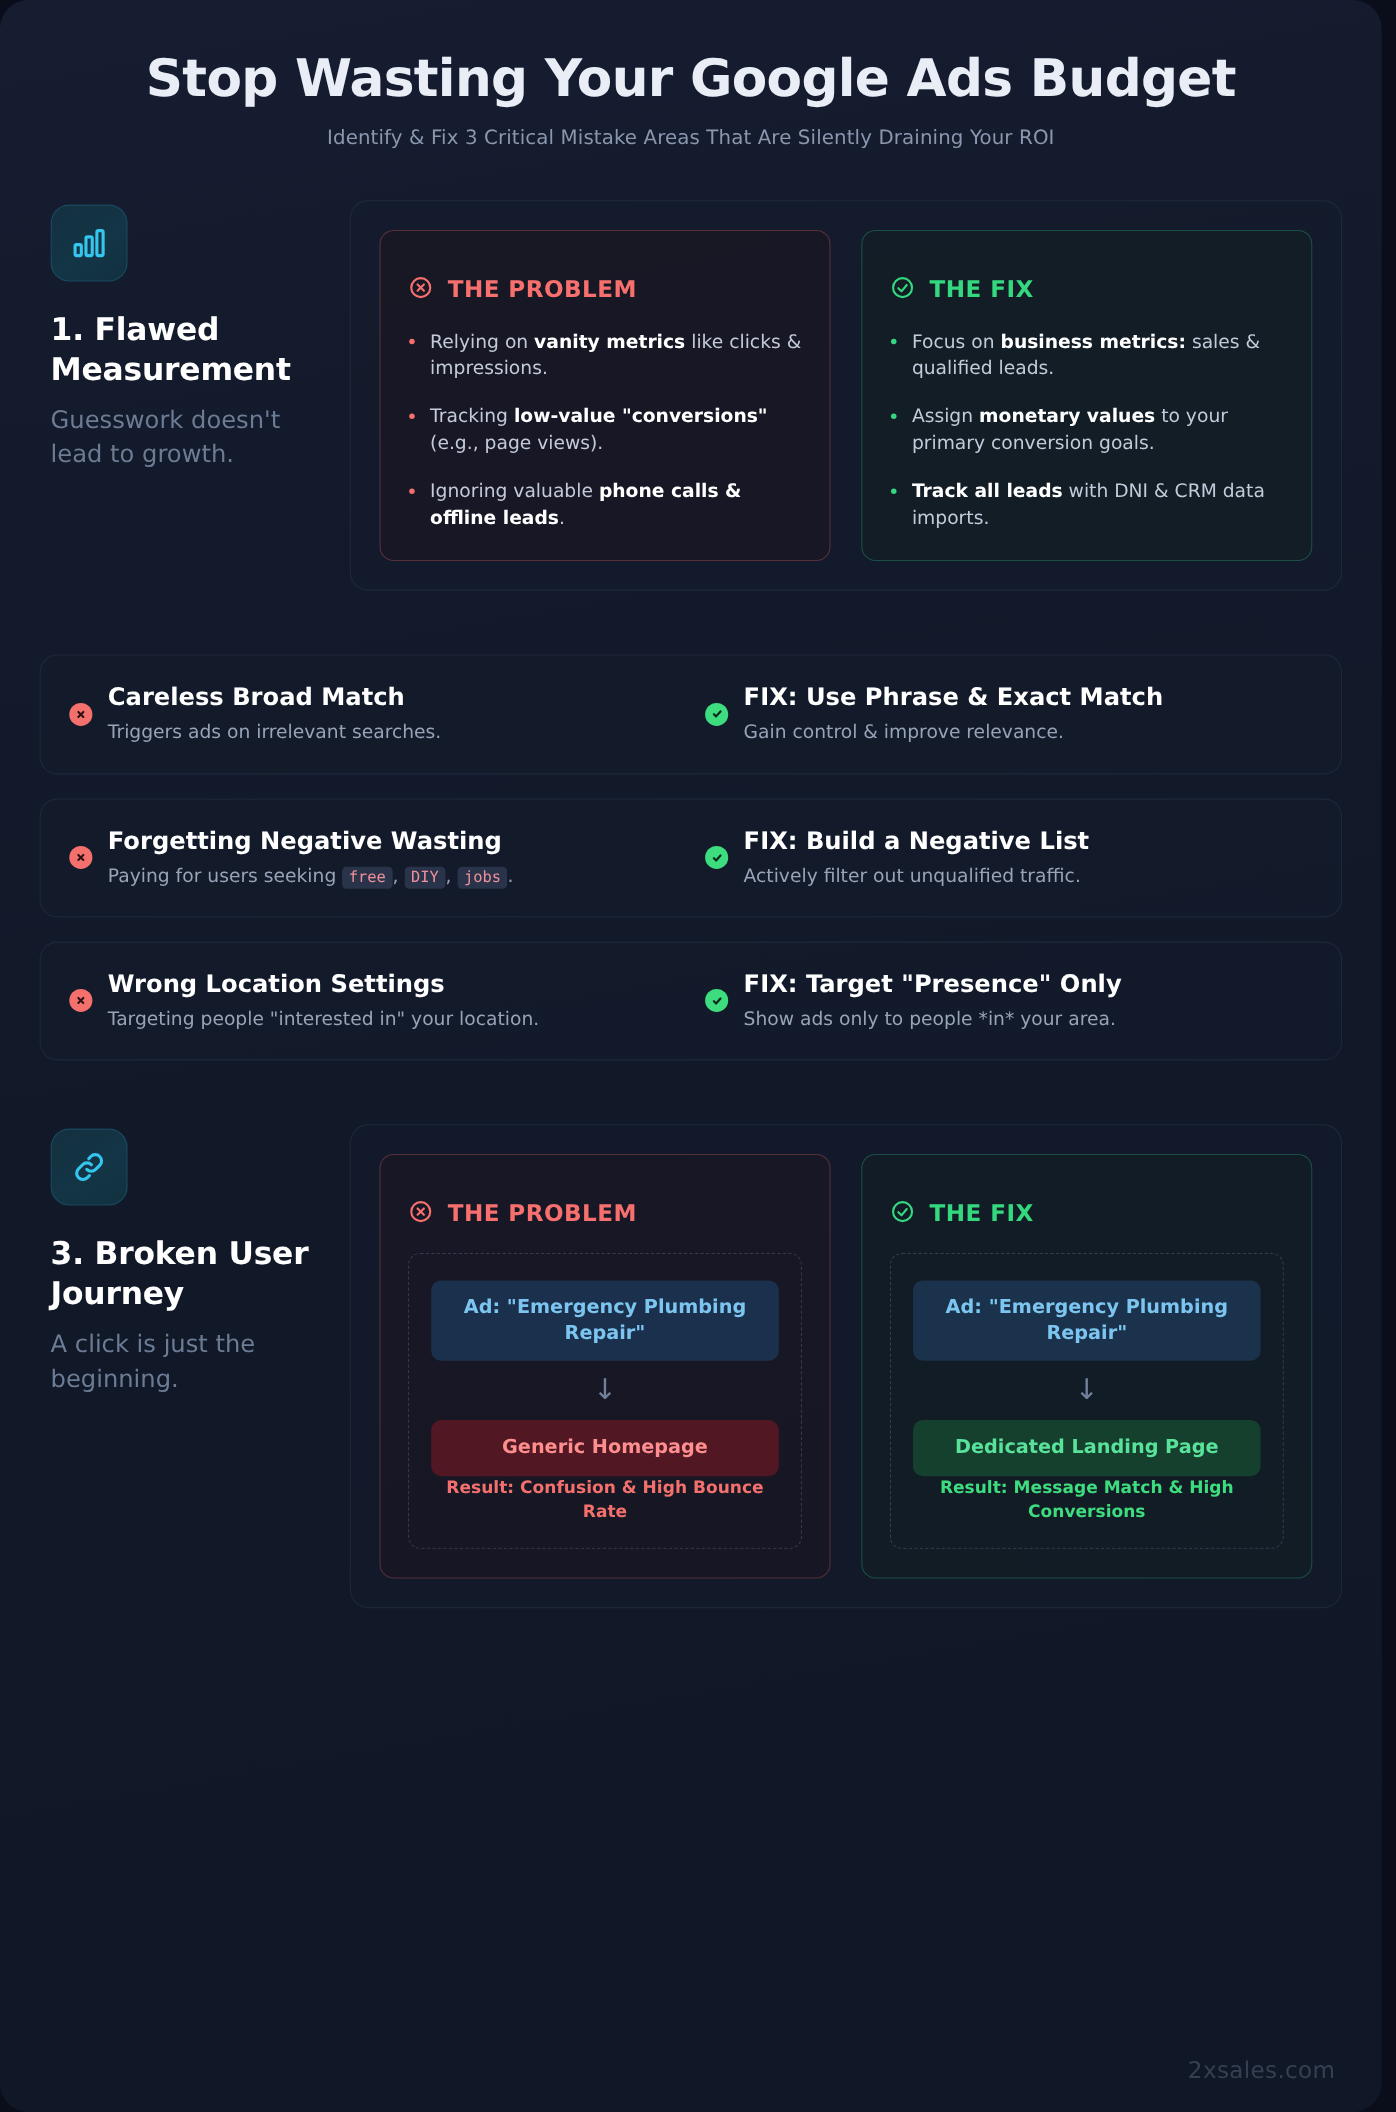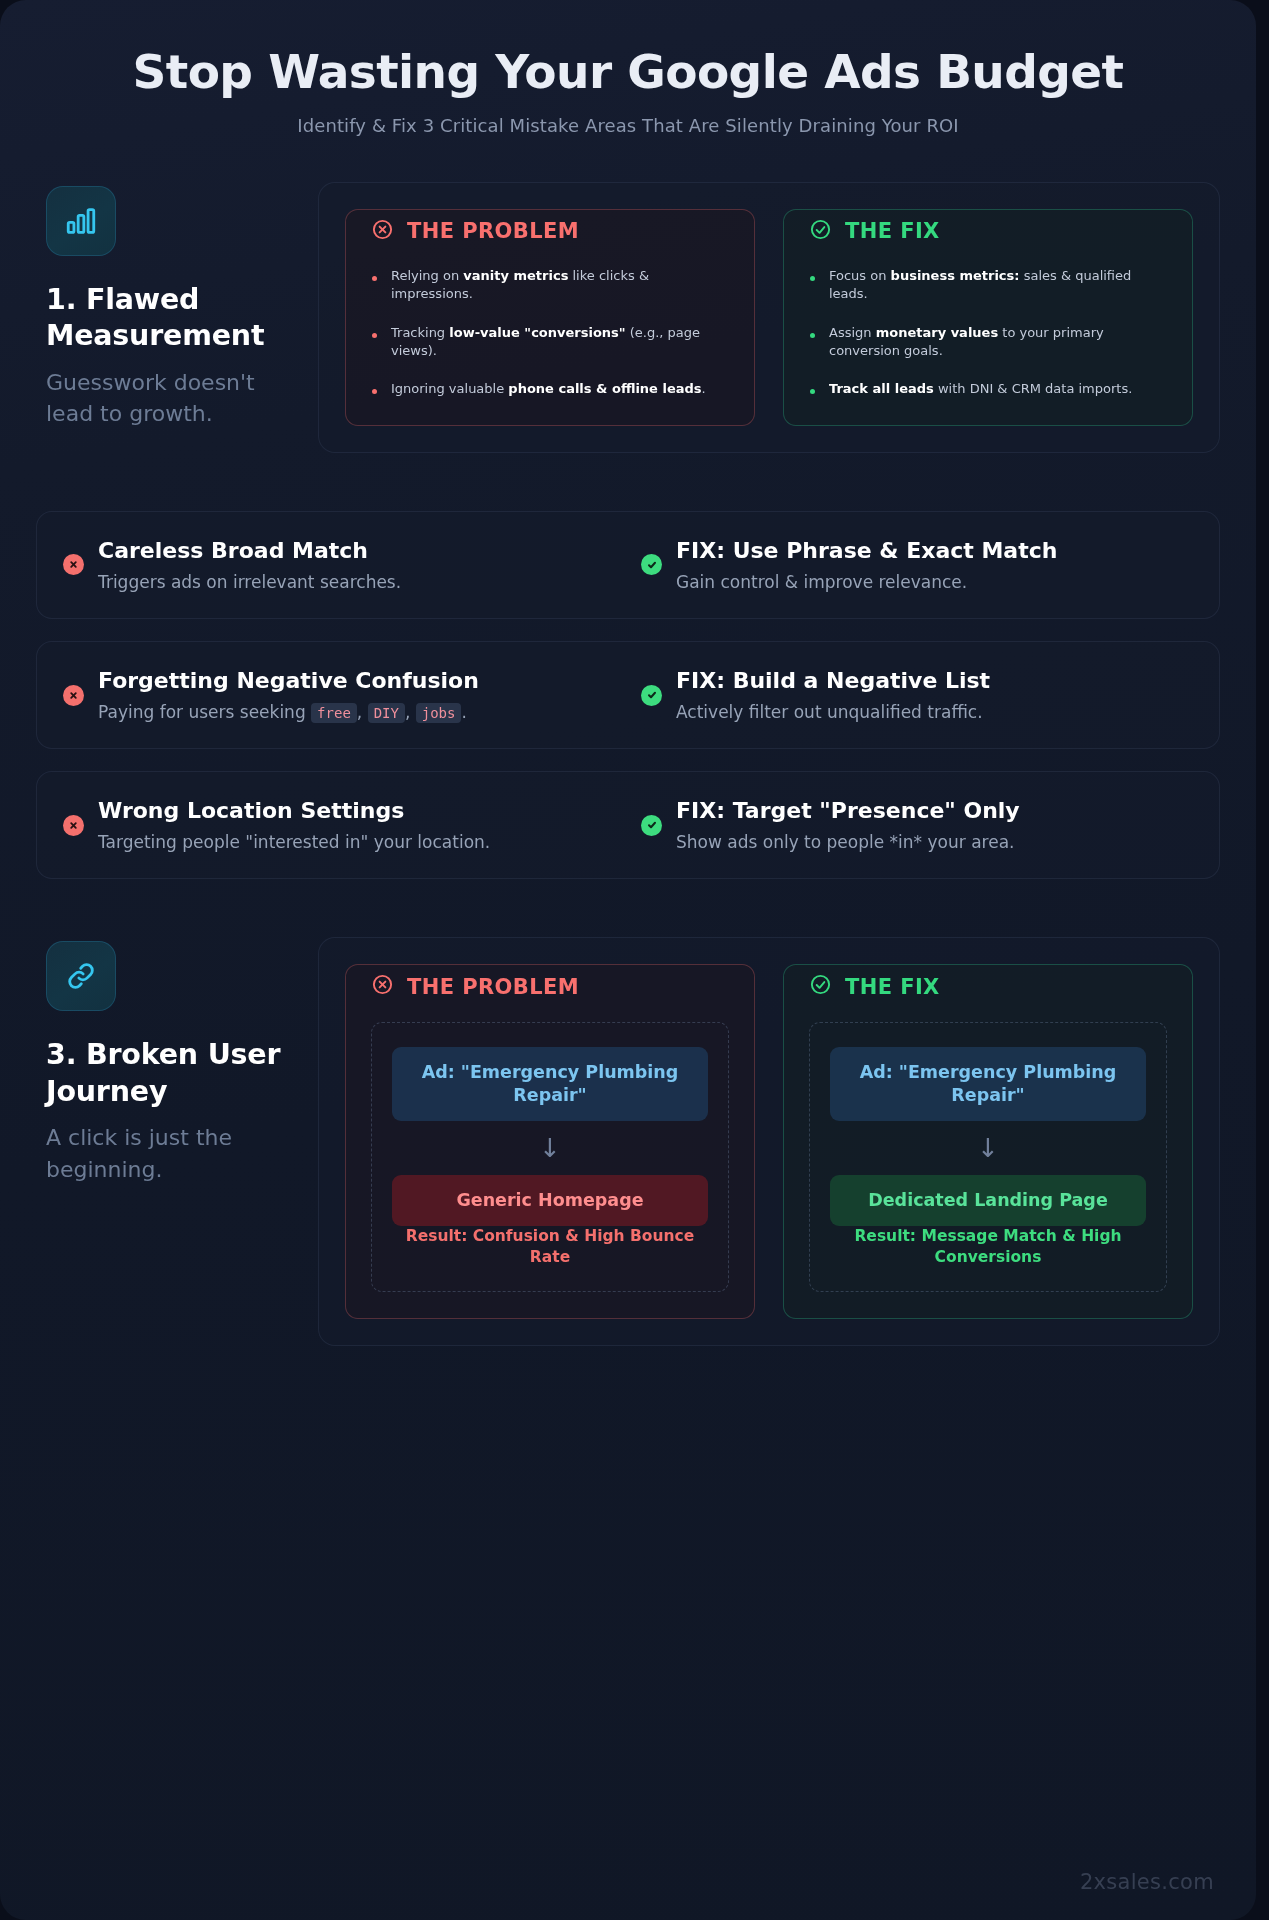--- a/index.html
+++ b/index.html
@@ -97,21 +97,21 @@
 
   .two-col {
     display: flex;
     gap: 28px;
   }
 
   
   .card {
     flex: 1 1 0;
     border-radius: 13px;
-    padding: 8px 25px 26px 25px;
+    padding: 40px 25px 26px 25px;
   }
   .card.problem {
     background: rgba(27,22,33,0.55);
     border: 1px solid rgba(248,113,113,0.28);
   }
   .card.fix {
     background: rgba(17,31,34,0.5);
     border: 1px solid rgba(52,211,153,0.28);
   }
 
@@ -127,21 +127,21 @@
     letter-spacing: 0.4px;
   }
   .card.problem .label { color: #f8706e; }
   .card.fix .label { color: #34d97f; }
 
   ul.bullets { list-style: none; }
   ul.bullets li {
     position: relative;
     padding-left: 20px;
     margin-bottom: 20px;
-    font-size: 13px;
+    font-size: 17px;
     line-height: 1.42;
     color: #c3cbda;
   }
   ul.bullets li:last-child { margin-bottom: 0; }
   ul.bullets li::before {
     content: "";
     position: absolute;
     left: 1px;
     top: 9px;
     width: 5px;
@@ -353,21 +353,21 @@
     </div>
     <div class="row-card">
       <div class="row-half">
         <span class="badge bad">
           <svg width="11" height="11" viewBox="0 0 24 24" fill="none" stroke="#2a1113" stroke-width="4" stroke-linecap="round">
             <line x1="7" y1="7" x2="17" y2="17"></line>
                   <line x1="17" y1="7" x2="7" y2="17"></line>
           </svg>
         </span>
         <div class="row-body">
-          <div class="row-title">Forgetting Negative Confusion</div>
+          <div class="row-title">Forgetting Negative Wasting</div>
           <div class="row-desc">Paying for users seeking <code class="chip">free</code>, <code class="chip">DIY</code>, <code class="chip">jobs</code>.</div>
         </div>
       </div>
       <div class="row-half">
         <span class="badge good">
           <svg width="12" height="12" viewBox="0 0 24 24" fill="none" stroke="#0d2a1a" stroke-width="4" stroke-linecap="round" stroke-linejoin="round">
             <polyline points="6,12.5 10,16.5 18,7.5"></polyline>
           </svg>
         </span>
         <div class="row-body">

